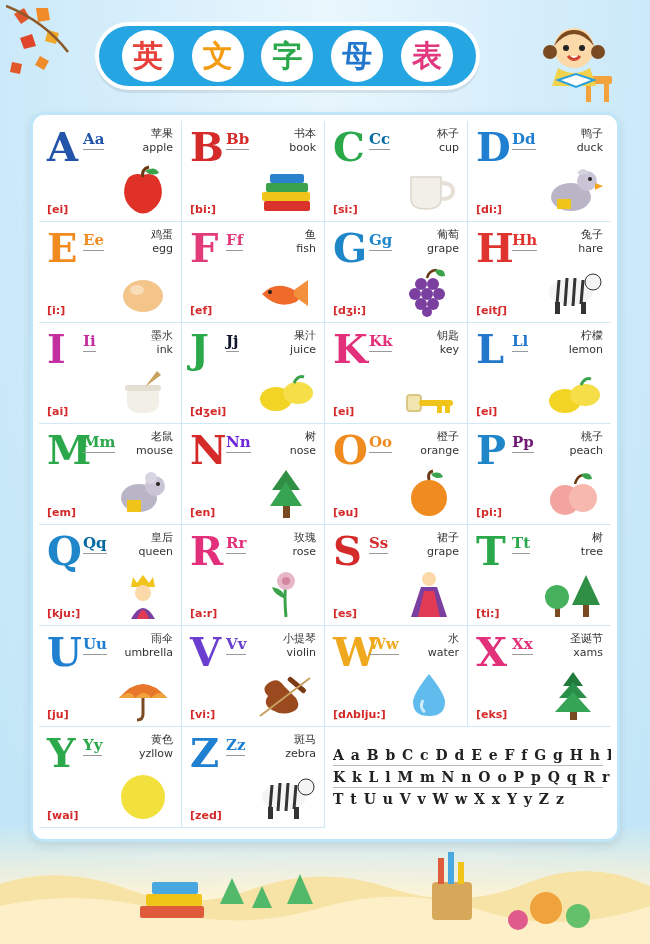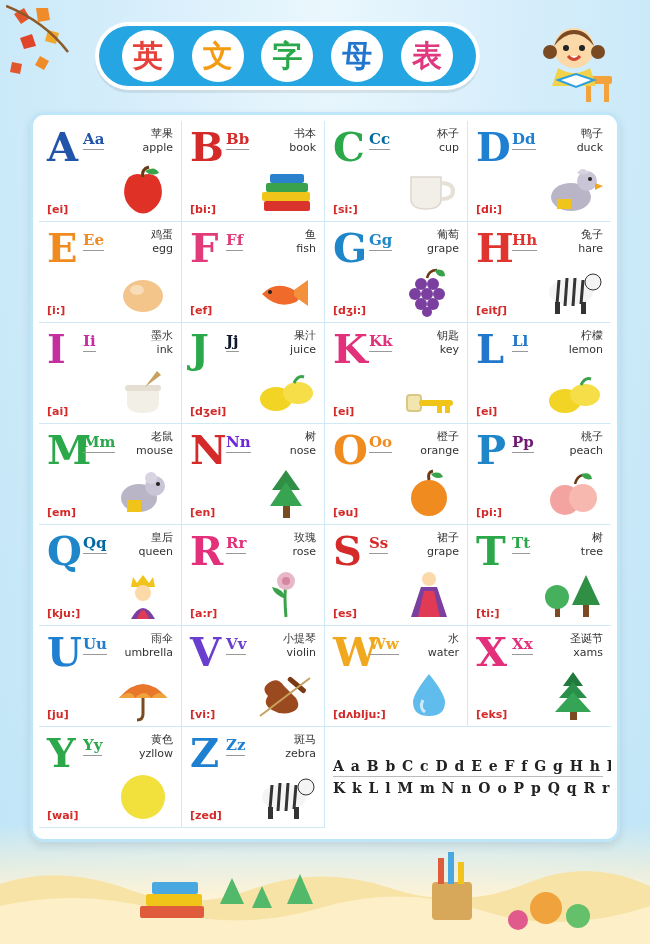--- a/index.html
+++ b/index.html
@@ -539,20 +539,21 @@
           </g>
           <circle cx="52" cy="16" r="8" fill="#f4f4f4" stroke="#333" stroke-width="1"></circle>
           <rect x="14" y="36" width="5" height="12" fill="#333"></rect>
           <rect x="40" y="36" width="5" height="12" fill="#333"></rect>
         </svg>
       </div>
 
       <div class="cell alpha-strip">
         <div class="alpha-line">A a B b C c D d E e F f G g H h I i J j</div>
         <div class="alpha-line">K k L l M m N n O o P p Q q R r S s   j</div>
+        <div class="alpha-line">T t U u V v W w X x Y y Z z</div>
       </div>
 
     </div>
   </div>
 
   <svg class="deco-bottom" viewBox="0 0 650 120" preserveAspectRatio="none">
     <path d="M0 60 q60 -20 130 6 q60 22 120 0 q70 -26 140 -2 q70 24 140 -6 q60 -24 120 4 l0 62 l-650 0z" fill="#f7e3a6"></path>
     <path d="M0 82 q80 -18 160 4 q80 22 160 -2 q80 -24 160 2 q80 26 170 -4 l0 38 l-650 0z" fill="#fdf0c8"></path>
 
     <g>

